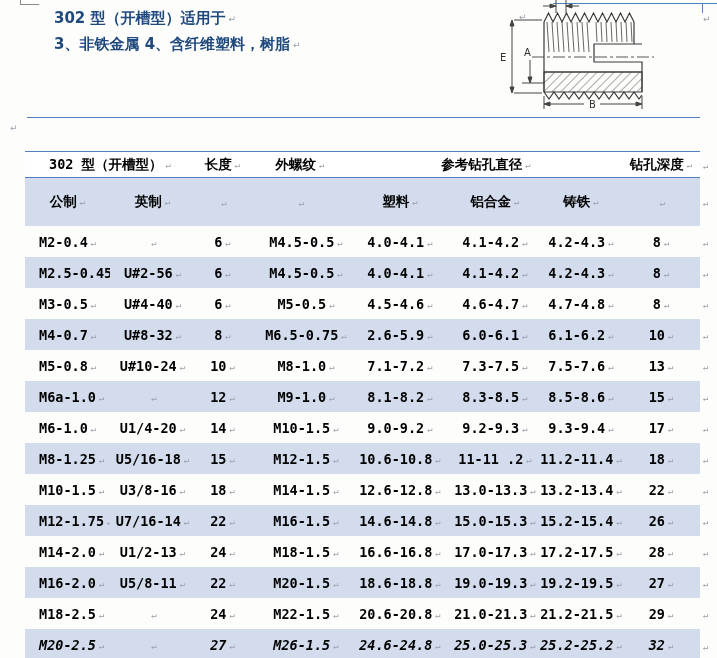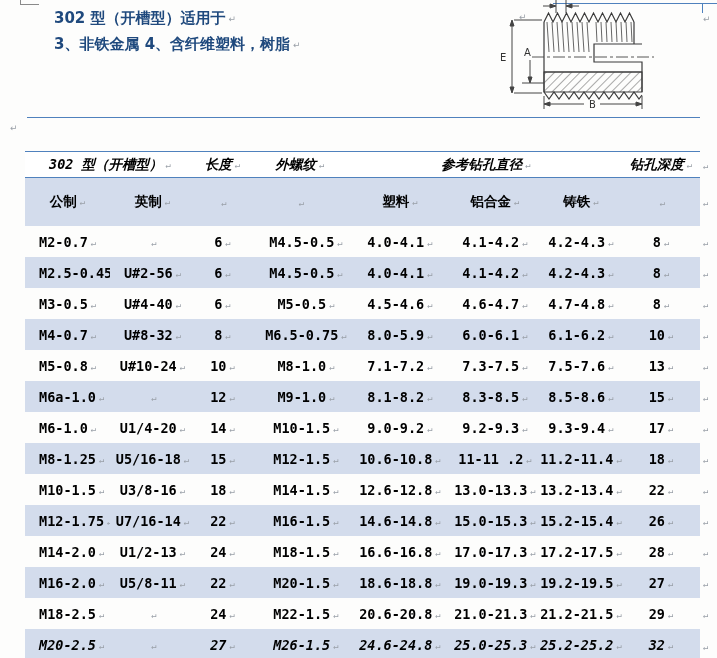--- a/index.html
+++ b/index.html
@@ -27,21 +27,21 @@
   .diagram text{font-size:10px;fill:#333;font-family:"DejaVu Sans",sans-serif;}
   .diagram-pilcrow-left{position:absolute;left:516px;top:12px;}
   .diagram-pilcrow-right{position:absolute;left:700px;top:14px;}
 
   
   table.spec{position:absolute;left:25px;top:151px;width:692px;border-collapse:collapse;
              table-layout:fixed;font-family:"DejaVu Sans Mono","DejaVu Sans",monospace;
              font-size:13.5px;font-weight:bold;color:#000;}
   table.spec th,table.spec td{padding:0;vertical-align:middle;white-space:nowrap;overflow:hidden;}
   tr.h1 th:not(.outer){border-top:1px solid #4f81bd;border-bottom:1px solid #4f81bd;
-             height:25px;background:#fff;text-align:center;font-style:italic;}
+             height:25px;background:#fff;text-align:center;}
   tr.h2 th:not(.outer){height:48px;background:#d3dcec;text-align:center;}
   tbody td:not(.outer){height:31px;text-align:center;}
   tbody tr:nth-child(even) td:not(.outer){background:#d3dcec;}
   tbody tr:last-child td:not(.outer){border-bottom:6px solid #0f766e;font-style:italic;}
   td.c1{text-align:left !important;padding-left:14px !important;}
   td.c4{text-align:center;padding-left:12px !important;}
   .outer{background:#fdfdfc;border:none;text-align:left;padding-left:5px;}
 </style>
 </head>
 <body>
@@ -169,21 +169,21 @@
         <th><span></span><span class="pilcrow">↵</span></th>
         <th><span>塑料</span><span class="pilcrow">↵</span></th>
         <th><span>铝合金</span><span class="pilcrow">↵</span></th>
         <th><span>铸铁</span><span class="pilcrow">↵</span></th>
         <th><span></span><span class="pilcrow">↵</span></th>
         <th class="outer"><span class="pilcrow">↵</span></th>
       </tr>
     </thead>
     <tbody id="tbody">
         <tr>
-    <td class="c1"><span class="v">M2-0.7</span><span class="pilcrow">↵</span></td>
+    <td class="c1"><span class="v">M2-0.4</span><span class="pilcrow">↵</span></td>
     <td class="c2"><span class="v"></span><span class="pilcrow">↵</span></td>
     <td class="c3"><span class="v">6</span><span class="pilcrow">↵</span></td>
     <td class="c4"><span class="v">M4.5-0.5</span><span class="pilcrow">↵</span></td>
     <td class="c5"><span class="v">4.0-4.1</span><span class="pilcrow">↵</span></td>
     <td class="c6"><span class="v">4.1-4.2</span><span class="pilcrow">↵</span></td>
     <td class="c7"><span class="v">4.2-4.3</span><span class="pilcrow">↵</span></td>
     <td class="c8"><span class="v">8</span><span class="pilcrow">↵</span></td>
     <td class="outer"><span class="pilcrow">↵</span></td>
   </tr>
         <tr>
@@ -206,21 +206,21 @@
     <td class="c6"><span class="v">4.6-4.7</span><span class="pilcrow">↵</span></td>
     <td class="c7"><span class="v">4.7-4.8</span><span class="pilcrow">↵</span></td>
     <td class="c8"><span class="v">8</span><span class="pilcrow">↵</span></td>
     <td class="outer"><span class="pilcrow">↵</span></td>
   </tr>
         <tr>
     <td class="c1"><span class="v">M4-0.7</span><span class="pilcrow">↵</span></td>
     <td class="c2"><span class="v">U#8-32</span><span class="pilcrow">↵</span></td>
     <td class="c3"><span class="v">8</span><span class="pilcrow">↵</span></td>
     <td class="c4"><span class="v">M6.5-0.75</span><span class="pilcrow">↵</span></td>
-    <td class="c5"><span class="v">8.0-5.9</span><span class="pilcrow">↵</span></td>
+    <td class="c5"><span class="v">2.6-5.9</span><span class="pilcrow">↵</span></td>
     <td class="c6"><span class="v">6.0-6.1</span><span class="pilcrow">↵</span></td>
     <td class="c7"><span class="v">6.1-6.2</span><span class="pilcrow">↵</span></td>
     <td class="c8"><span class="v">10</span><span class="pilcrow">↵</span></td>
     <td class="outer"><span class="pilcrow">↵</span></td>
   </tr>
         <tr>
     <td class="c1"><span class="v">M5-0.8</span><span class="pilcrow">↵</span></td>
     <td class="c2"><span class="v">U#10-24</span><span class="pilcrow">↵</span></td>
     <td class="c3"><span class="v">10</span><span class="pilcrow">↵</span></td>
     <td class="c4"><span class="v">M8-1.0</span><span class="pilcrow">↵</span></td>

